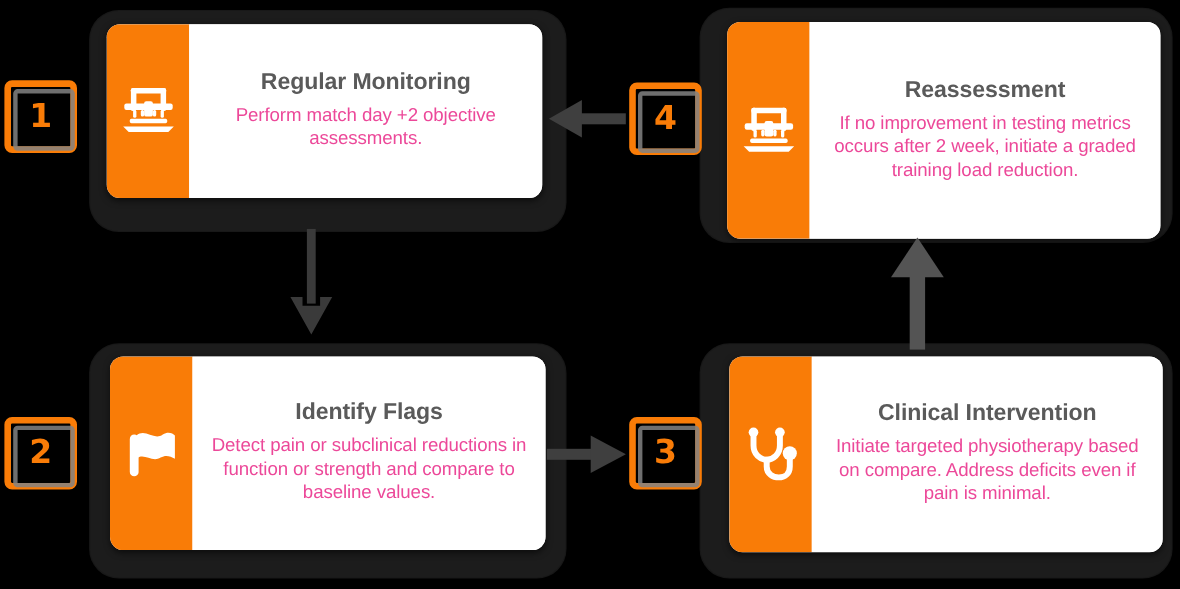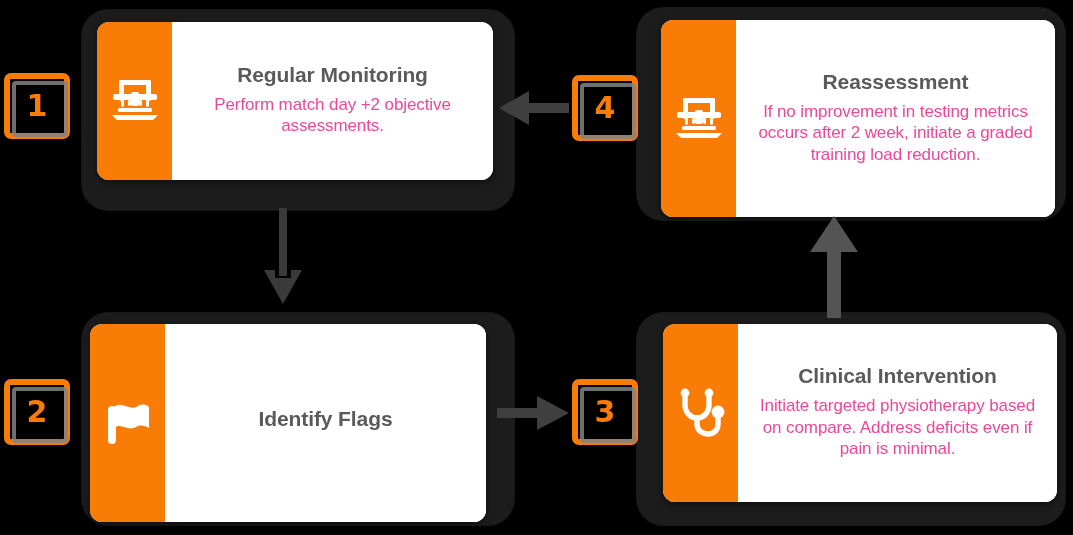--- a/index.html
+++ b/index.html
@@ -214,34 +214,35 @@
       <div class="card-desc">If no improvement in testing metrics occurs after 2 week, initiate a graded training load reduction.</div>
     </div>
   </div>
 
   <div class="badge" style="left:572px; top:75px;">
     <span>4</span>
   </div>
 
   <div class="card-shell" style="left:82px; top:313px; width:432px; height:212px;"></div>
 
-  <div class="card" style="left:90px; top:324px; width:396px; height:198px;">
+  <div class="card" style="left:100px; top:324px; width:396px; height:176px;">
     <div class="card-strip">
       <span>
         <svg class="icon-svg" width="50" height="50" viewBox="0 0 50 50">
           <g fill="#ffffff">
             <rect x="5" y="8" width="8" height="38" rx="4"></rect>
             <path d="M11 9 C19 2, 27 14, 35 8 C40 5, 44 7, 46 9 L46 30
                      C42 28, 38 26, 33 29 C25 34, 18 24, 11 30 Z"></path>
           </g>
         </svg>
       </span>
     </div>
     <div class="card-body">
       <div class="card-title">Identify Flags</div>
+      <div class="card-desc">Detect pain or subclinical reductions in function or strength and compare to baseline values.</div>
     </div>
   </div>
 
   <div class="badge" style="left:4px; top:379px;">
     <span>2</span>
   </div>
 
   <div class="card-shell" style="left:637px; top:313px; width:428px; height:212px;"></div>
 
   <div class="card" style="left:651px; top:324px; width:394px; height:178px;margin-left:12px;">

